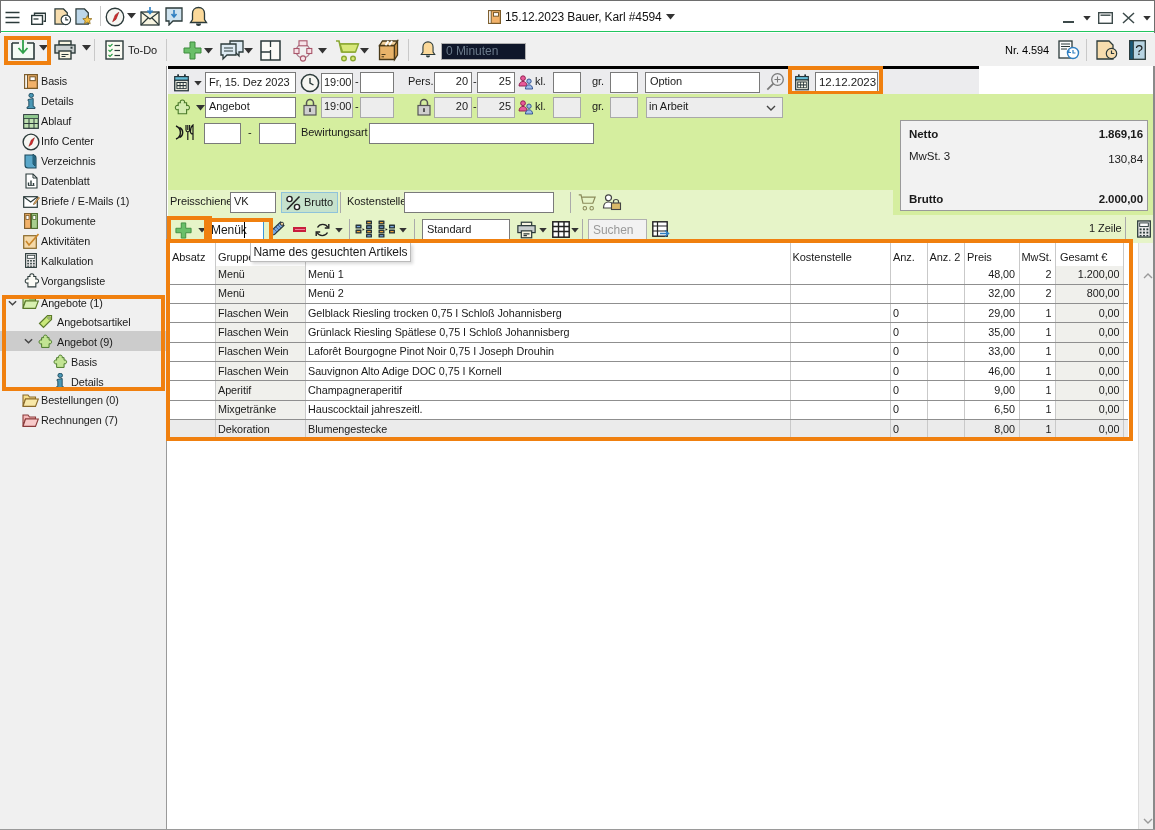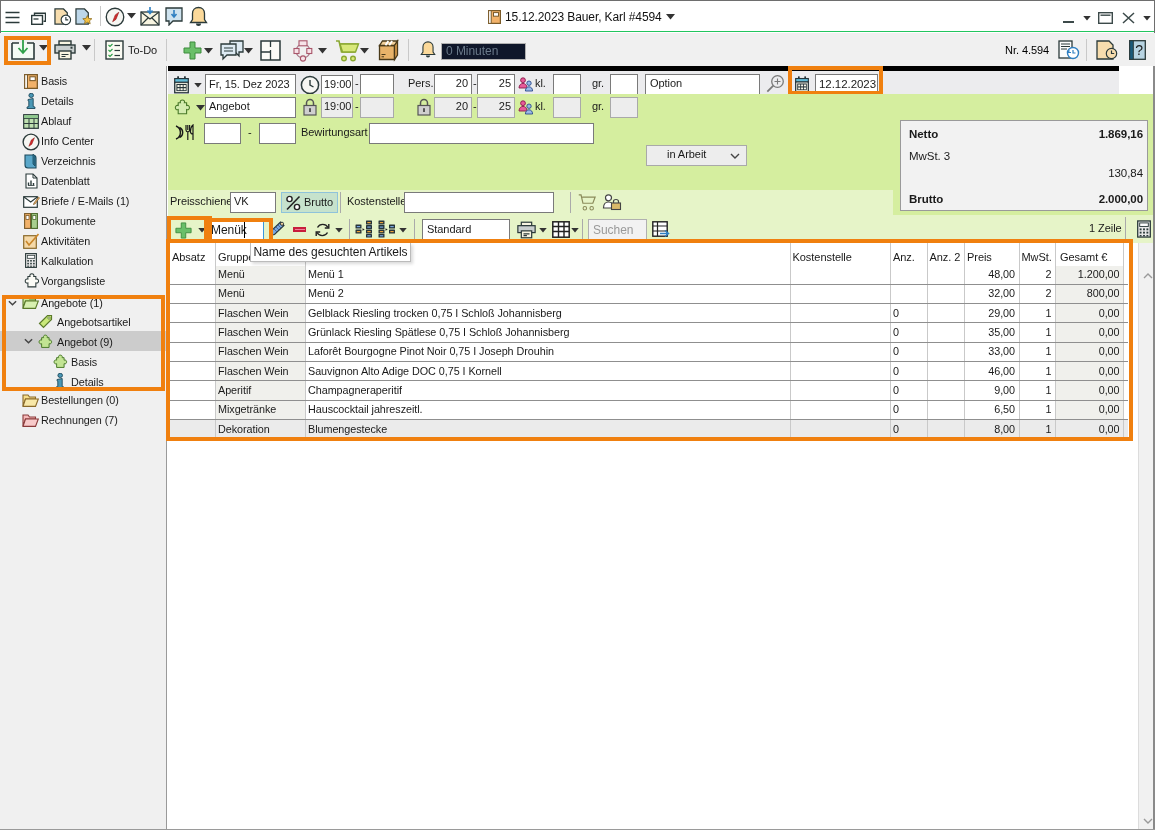--- a/index.html
+++ b/index.html
@@ -331,21 +331,21 @@
 
     <svg class="abs" style="left:22px;top:347px;" width="17" height="14" viewBox="0 0 17 14">
       <path d="M1 2 h5 l1.5 2 h6 v2 h-10 l-2.5 7 z" fill="#f5b8b8" stroke="#8a3a3a" stroke-width="1.1"></path>
       <path d="M3.5 6 h12.8 l-2.8 7.4 h-12.5 z" fill="#f8caca" stroke="#8a3a3a" stroke-width="1.1"></path>
     </svg>
     <div class="lbl" style="left:41px;top:348px;">Rechnungen (7)</div>
 
     <div class="orect" style="left:2px;top:228.5px;width:163px;height:96px;"></div>
   </div>
 
-  <div class="abs" id="row1strip" style="left:168px;top:66px;width:951px;height:28px;background:#ececee;border-top:5px solid #000000;">
+  <div class="abs" id="row1strip" style="left:168px;top:66px;width:811px;height:28px;background:#ececee;border-top:3px solid #000000;">
     <svg class="abs" style="left:6px;top:5px;" width="15" height="18" viewBox="0 0 15 18">
       <rect x="3.2" y="0.3" width="1.8" height="4" fill="#26343a"></rect>
         <rect x="10" y="0.3" width="1.8" height="4" fill="#26343a"></rect>
       <rect x="0.7" y="2.6" width="13.6" height="4" fill="#62bcd8" stroke="#26343a" stroke-width="1.2"></rect>
       <rect x="0.7" y="6.2" width="13.6" height="10.6" fill="#26343a" stroke="#26343a" stroke-width="1.2"></rect>
       <rect x="1.9" y="7.4" width="11.2" height="8.2" fill="none" stroke="#f6f6e8" stroke-width="1"></rect>
       <g fill="#f6f6e8">
           <rect x="3.4" y="9" width="2.2" height="2"></rect>
           <rect x="6.5" y="9" width="2.2" height="2"></rect>
           <rect x="9.6" y="9" width="2.2" height="2"></rect>
@@ -430,21 +430,21 @@
     <svg class="abs" style="left:350px;top:6px;" width="16" height="15" viewBox="0 0 16 15">
       <circle cx="5" cy="3.2" r="2.4" fill="#e85a9a" stroke="#8a1a4a" stroke-width="0.9"></circle>
       <path d="M1 11 c0-3 2-4.6 4-4.6 s4 1.6 4 4.6 z" fill="#e85a9a" stroke="#8a1a4a" stroke-width="0.9"></path>
       <circle cx="11" cy="6.2" r="2.2" fill="#9ab8e8" stroke="#2a4a8a" stroke-width="0.9"></circle>
       <path d="M7.4 14 c0-2.8 1.8-4.2 3.6-4.2 s3.6 1.4 3.6 4.2 z" fill="#9ab8e8" stroke="#2a4a8a" stroke-width="0.9"></path>
     </svg>
     <div class="lbl" style="left:367px;top:6px;">kl.</div>
     <div class="fldg" style="left:385px;top:3px;width:28px;height:21px;"></div>
     <div class="lbl" style="left:424px;top:6px;">gr.</div>
     <div class="fldg" style="left:442px;top:3px;width:28px;height:21px;"></div>
-    <div class="fldg" style="left:478px;top:3px;width:101px;height:21px;padding:2px 20px;margin-top:48px;">in Arbeit
+    <div class="fldg" style="left:478px;top:3px;width:137px;height:21px;padding:2px 2px;">in Arbeit
       <svg class="abs" style="right:6px;top:7px;" width="10" height="6" viewBox="0 0 10 6">
           <path d="M1 1 l4 4 4-4" fill="none" stroke="#444" stroke-width="1.4"></path>
         </svg>
     </div>
     <svg class="abs" style="left:7px;top:30px;" width="20" height="17" viewBox="0 0 20 17">
       <path d="M1 2 a7 7 0 0 1 0 13 M4.5 3.5 a5.5 5.5 0 0 1 0 10" fill="none" stroke="#1a1a1a" stroke-width="1.4"></path>
       <path d="M11 1 v5 a1.8 1.8 0 0 0 1.8 1.8 v8.2 M14.6 1 v5 a-1.8 1.8 0 0 1 -1.8 1.8 M12.8 1 v5" fill="none" stroke="#1a1a1a" stroke-width="1.2"></path>
       <path d="M18 16 v-15 c-1.8 1.5 -2.6 4 -2.6 6.5 0 1.5 .8 2.5 2.6 2.5" fill="none" stroke="#1a1a1a" stroke-width="1.2"></path>
     </svg>
     <div class="fld" style="left:36px;top:29px;width:37px;height:21px;"></div>
@@ -585,21 +585,21 @@
         </g>
     </svg>
   </div>
   <div class="orect" style="left:167px;top:216px;width:45px;height:27px;"></div>
   <div class="orect" style="left:204px;top:218px;width:69px;height:25px;"></div>
 
   <div class="abs" id="nettobox" style="left:900px;top:120px;width:248px;height:91px;background:#f2f2f2;border:1px solid #9a9a9a;font-size:11.5px;">
     <div class="lbl" style="left:8px;top:7px;font-weight:bold;font-size:11.5px;">Netto</div>
     <div class="lbl" style="right:4px;top:7px;font-weight:bold;font-size:11.5px;">1.869,16</div>
     <div class="lbl" style="left:8px;top:29px;font-size:11.5px;">MwSt. 3</div>
-    <div class="lbl" style="right:4px;top:46px;font-size:11.5px;">130,84</div>
+    <div class="lbl" style="right:4px;top:32px;font-size:11.5px;">130,84</div>
     <div class="lbl" style="left:8px;top:72px;font-weight:bold;font-size:11.5px;">Brutto</div>
     <div class="lbl" style="right:4px;top:72px;font-weight:bold;font-size:11.5px;">2.000,00</div>
   </div>
 
   <div class="abs" id="tablearea" style="left:170px;top:243px;width:963px;height:198px;background:#fff;font-size:10.8px;">
     <div class="abs" style="left:45px;top:22.5px;width:90px;height:174px;background:#f0f0ec;"></div>
     <div class="abs" style="left:884.5px;top:22.5px;width:68px;height:174px;background:#f0f0ec;"></div>
     <div class="abs" style="left:0;top:177.3px;width:958px;height:19.3px;background:#ebebeb;"></div>
 
     <div class="abs vl" style="left:45px;"></div>

